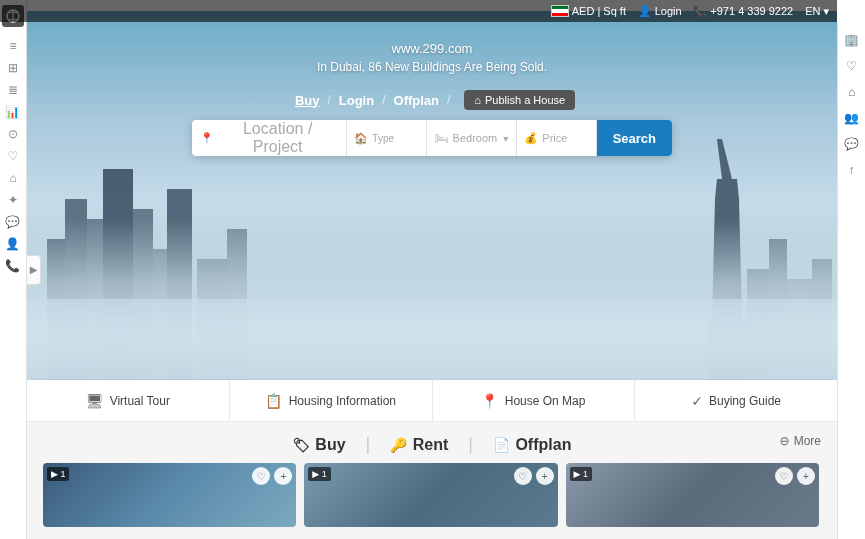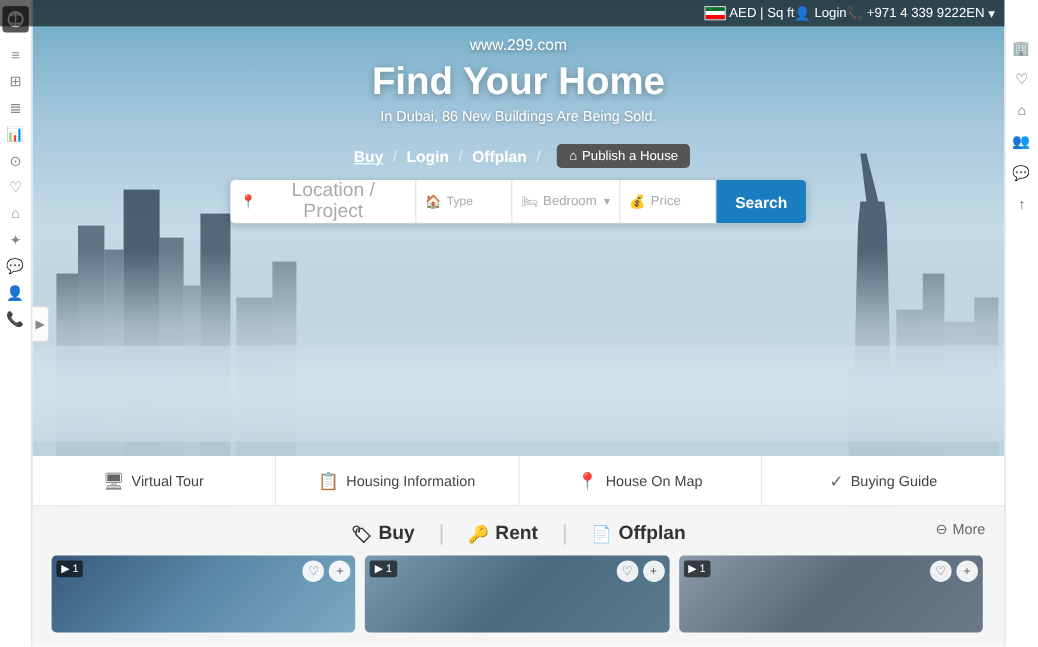--- a/index.html
+++ b/index.html
@@ -9,20 +9,21 @@
     .top-bar {
       position: absolute;
       top: 0; right: 28px; left: 0;
       height: 22px;
       background: rgba(0,0,0,0.6);
       display: flex;
       align-items: center;
       justify-content: flex-end;
       padding: 0 8px;
       z-index: 100;
+      gap: 12px;
       font-size: 11px;
       color: #fff;
     }
     .top-bar-item { display: flex; align-items: center; gap: 3px; cursor: pointer; }
 
     
     .left-sidebar {
       position: absolute;
       top: 0; left: 0;
       width: 27px;
@@ -68,21 +69,21 @@
     }
     .right-sidebar-icon {
       width: 20px; height: 20px;
       display: flex; align-items: center; justify-content: center;
       color: #666; font-size: 12px; cursor: pointer;
     }
 
     
     .hero {
       position: absolute;
-      top: 0; left: 27px; right: 28px;
+      top: 11px; left: 27px; right: 28px;
       height: 428px;
       background: linear-gradient(to bottom, #7ab8d4 0%, #b0d4e8 30%, #d6eaf5 55%, #c8dce8 70%, #9ab8c8 85%, #7a9aaa 100%);
       overflow: hidden;
       z-index: 1;
     }
     .hero-bg {
       position: absolute;
       inset: 0;
       background: 
         linear-gradient(180deg, #6aaac5 0%, #a8c8dc 25%, #c5dce8 45%, #b8d0dc 60%, #8fb0c0 80%, #6a8fa0 100%);
@@ -407,21 +408,20 @@
     <rect x="785" y="140" width="20" height="180" fill="rgba(40,60,80,0.5)"></rect>
 
     <rect x="0" y="180" width="810" height="140" fill="rgba(195,218,232,0.65)"></rect>
     <rect x="0" y="220" width="810" height="100" fill="rgba(200,222,235,0.55)"></rect>
   </svg>
 
   <div class="hero-mist"></div>
 
   <div class="hero-content">
     <div class="hero-url">www.299.com</div>
-    <div class="hero-title">Find Your Home</div>
     <div class="hero-subtitle">In Dubai, 86 New Buildings Are Being Sold.</div>
 
     <div class="search-nav">
       <span class="search-nav-item active">Buy</span>
       <span class="search-nav-sep">/</span>
       <span class="search-nav-item">Login</span>
       <span class="search-nav-sep">/</span>
       <span class="search-nav-item">Offplan</span>
       <span class="search-nav-sep">/</span>
       <span style="margin-left:12px;">

